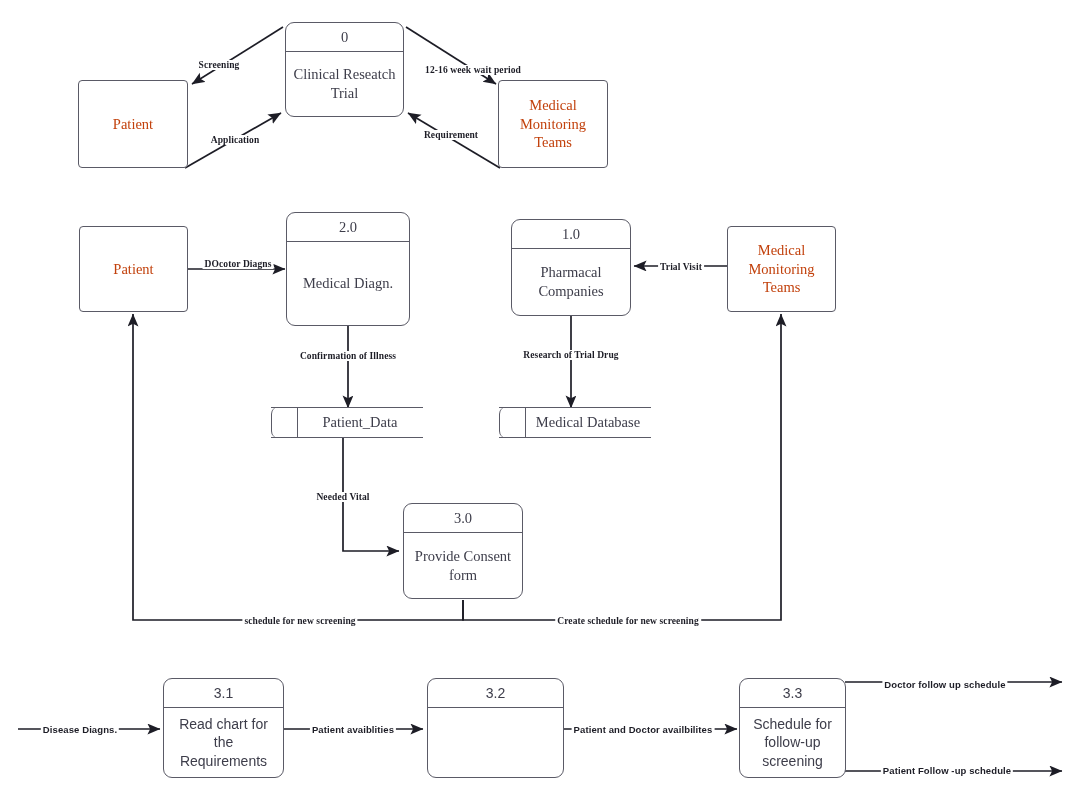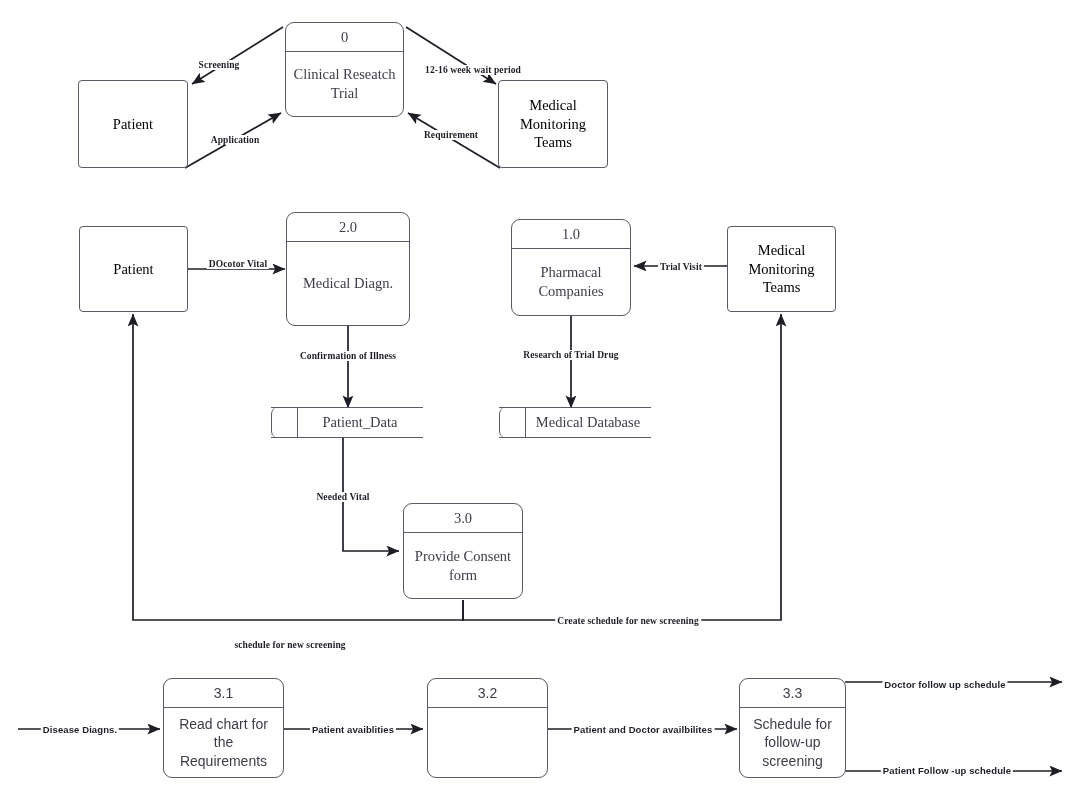--- a/index.html
+++ b/index.html
@@ -29,21 +29,21 @@
     box-sizing: border-box;
     border: 1.4px solid #5a5a66;
     background: #ffffff;
   }
   .entity {
     border-radius: 4px;
     display: flex;
     align-items: center;
     justify-content: center;
     text-align: center;
-    color: #000000;
+    color: #c2410c;
     font-size: 14.5px;
     line-height: 1.28;
     font-family: "Liberation Serif", serif;
   }
   .process {
     border-radius: 9px;
     display: flex;
     flex-direction: column;
   }
   .process .pnum {
@@ -243,36 +243,36 @@
     <div class="sdiv"></div>
     <div class="slabel">Patient_Data</div>
   </div>
 
   <div class="node process" style="left:403px; top:503px; width:120px; height:96px;">
     <div class="pnum">3.0</div>
     <div class="pname" style="white-space:pre-line;">Provide Consent
 form</div>
   </div>
 
-  <div class="flabel center" style="left:238px; top:264px;">DOcotor Vital</div>
+  <div class="flabel center" style="left:238px; top:264px;">DOcotor Diagns</div>
   <div class="flabel center" style="left:348px; top:356px;">Confirmation of Illness</div>
   <div class="flabel center" style="left:681px; top:267px;">Trial Visit</div>
   <div class="flabel center" style="left:571px; top:355px;">Research of Trial Drug</div>
   <div class="flabel center" style="left:343px; top:497px;">Needed Vital</div>
-  <div class="flabel center" style="left:290px; top:621px;margin-top:24px;">schedule for new screening</div>
+  <div class="flabel center" style="left:300px; top:621px;">schedule for new screening</div>
   <div class="flabel center" style="left:628px; top:621px;">Create  schedule for new screening</div>
 
   <div class="node process sans" style="left:163px; top:678px; width:121px; height:100px;">
     <div class="pnum">3.1</div>
     <div class="pname" style="white-space:pre-line;">Read chart for
 the
 Requirements</div>
   </div>
 
-  <div class="node process sans" style="left:427px; top:678px; width:121px; height:100px;">
+  <div class="node process sans" style="left:427px; top:678px; width:137px; height:100px;">
     <div class="pnum">3.2</div>
   </div>
 
   <div class="node process sans" style="left:739px; top:678px; width:107px; height:100px;">
     <div class="pnum">3.3</div>
     <div class="pname" style="white-space:pre-line;">Schedule for
 follow-up
 screening</div>
   </div>
 

